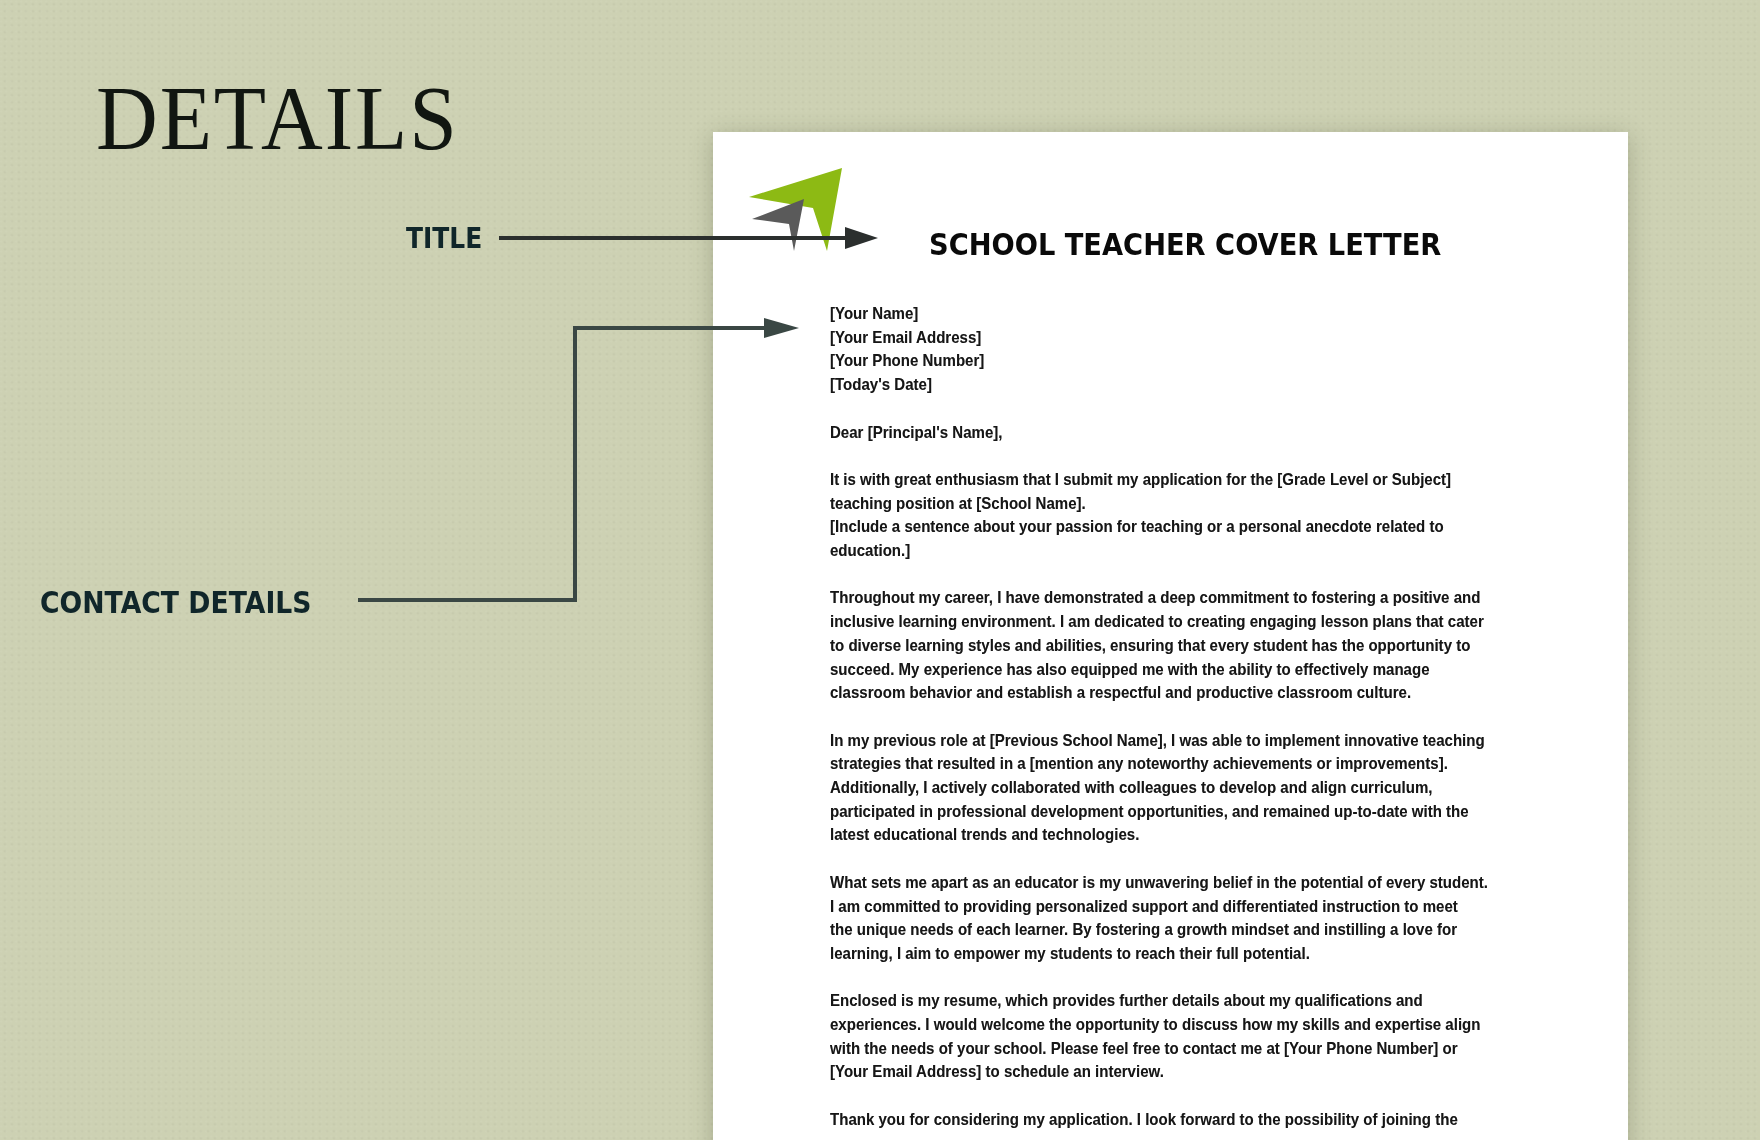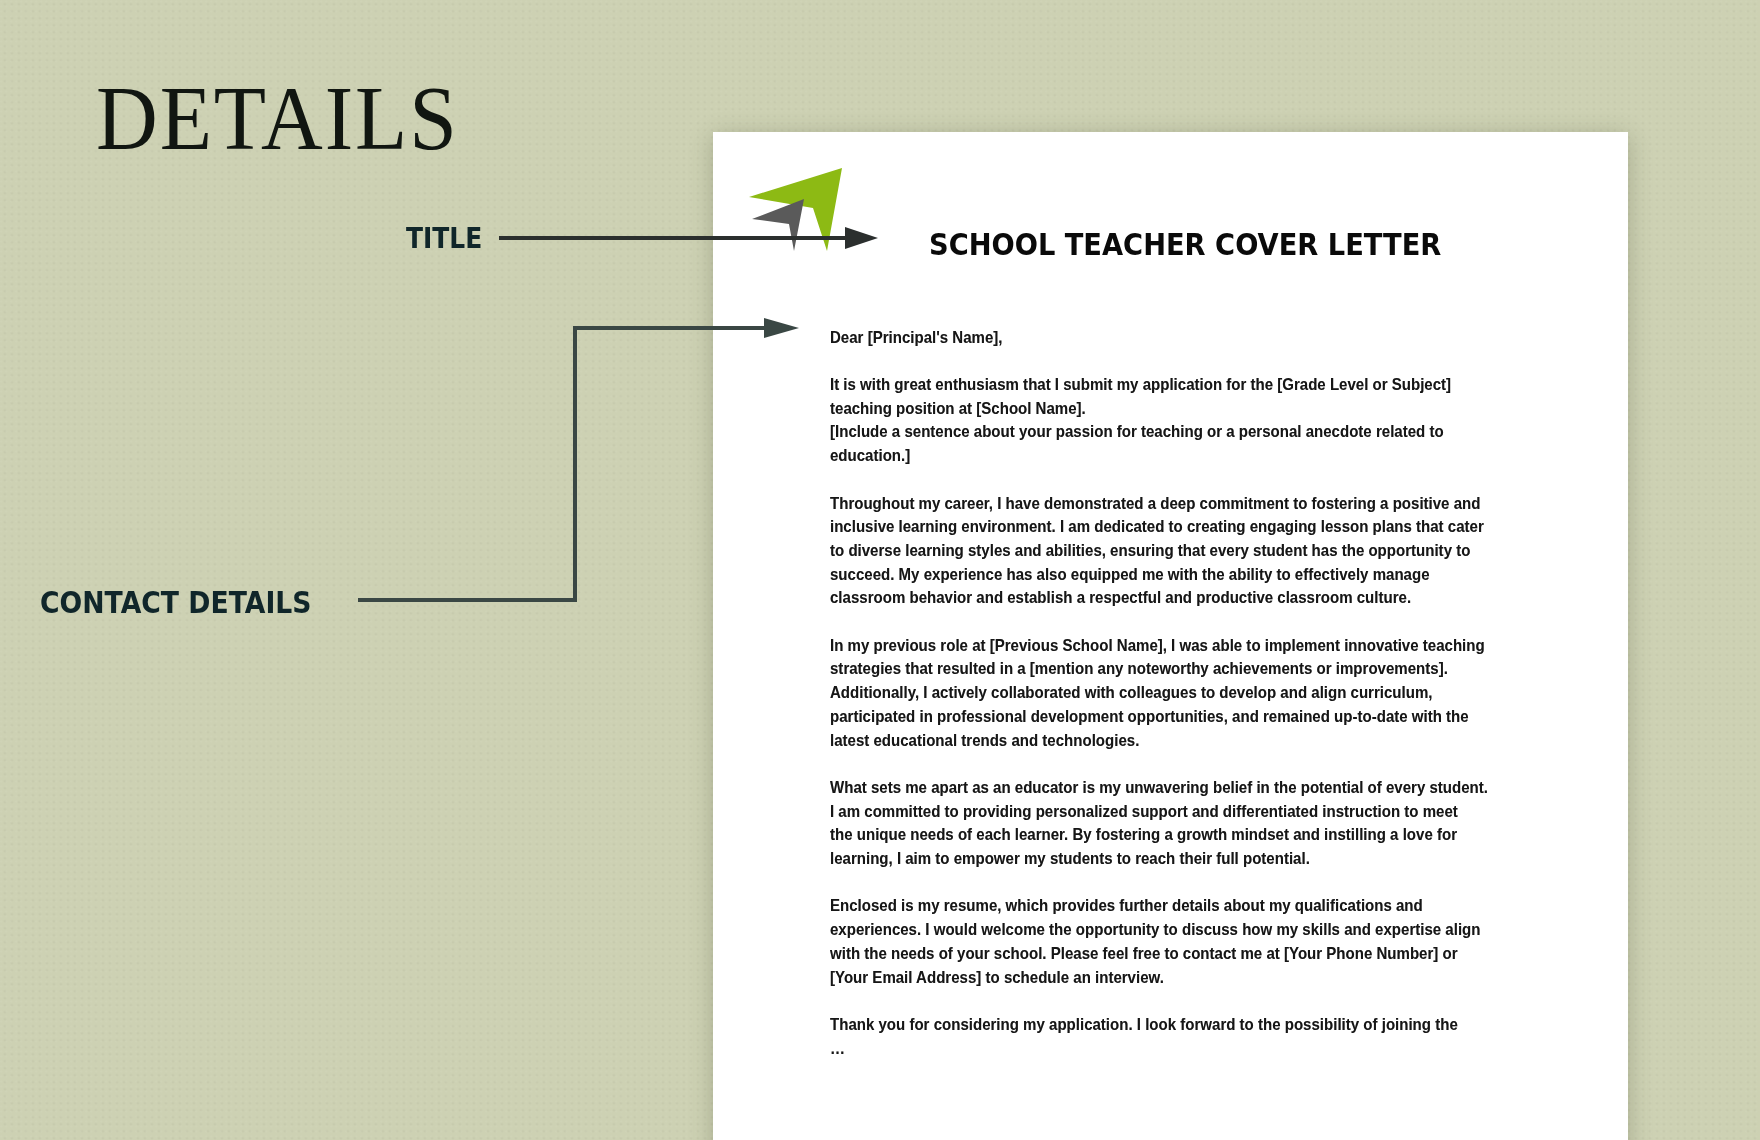--- a/index.html
+++ b/index.html
@@ -127,20 +127,26 @@
 
 <div class="paper">
   <svg class="logo" viewBox="0 0 100 90">
     <polygon points="0,29 93,0 78,83 64,40" fill="#8dba14"></polygon>
     <polygon points="3,51 55,31 45,83 40,56" fill="#5a5a5a"></polygon>
   </svg>
 
   <h2 class="doc-title">SCHOOL TEACHER COVER LETTER</h2>
 
   <div class="doc-body">
+    <div>
+      <span class="line">[Your Name]</span>
+      <span class="line">[Your Email Address]</span>
+      <span class="line">[Your Phone Number]</span>
+      <span class="line">[Today's Date]</span>
+    </div>
     <span class="gap"></span>
     <span class="line">Dear [Principal's Name],</span>
     <span class="gap"></span>
 
     <div>
       <span class="line">It is with great enthusiasm that I submit my application for the [Grade Level or Subject]</span>
       <span class="line">teaching position at [School Name].</span>
       <span class="line">[Include a sentence about your passion for teaching or a personal anecdote related to</span>
       <span class="line">education.]</span>
     </div>

